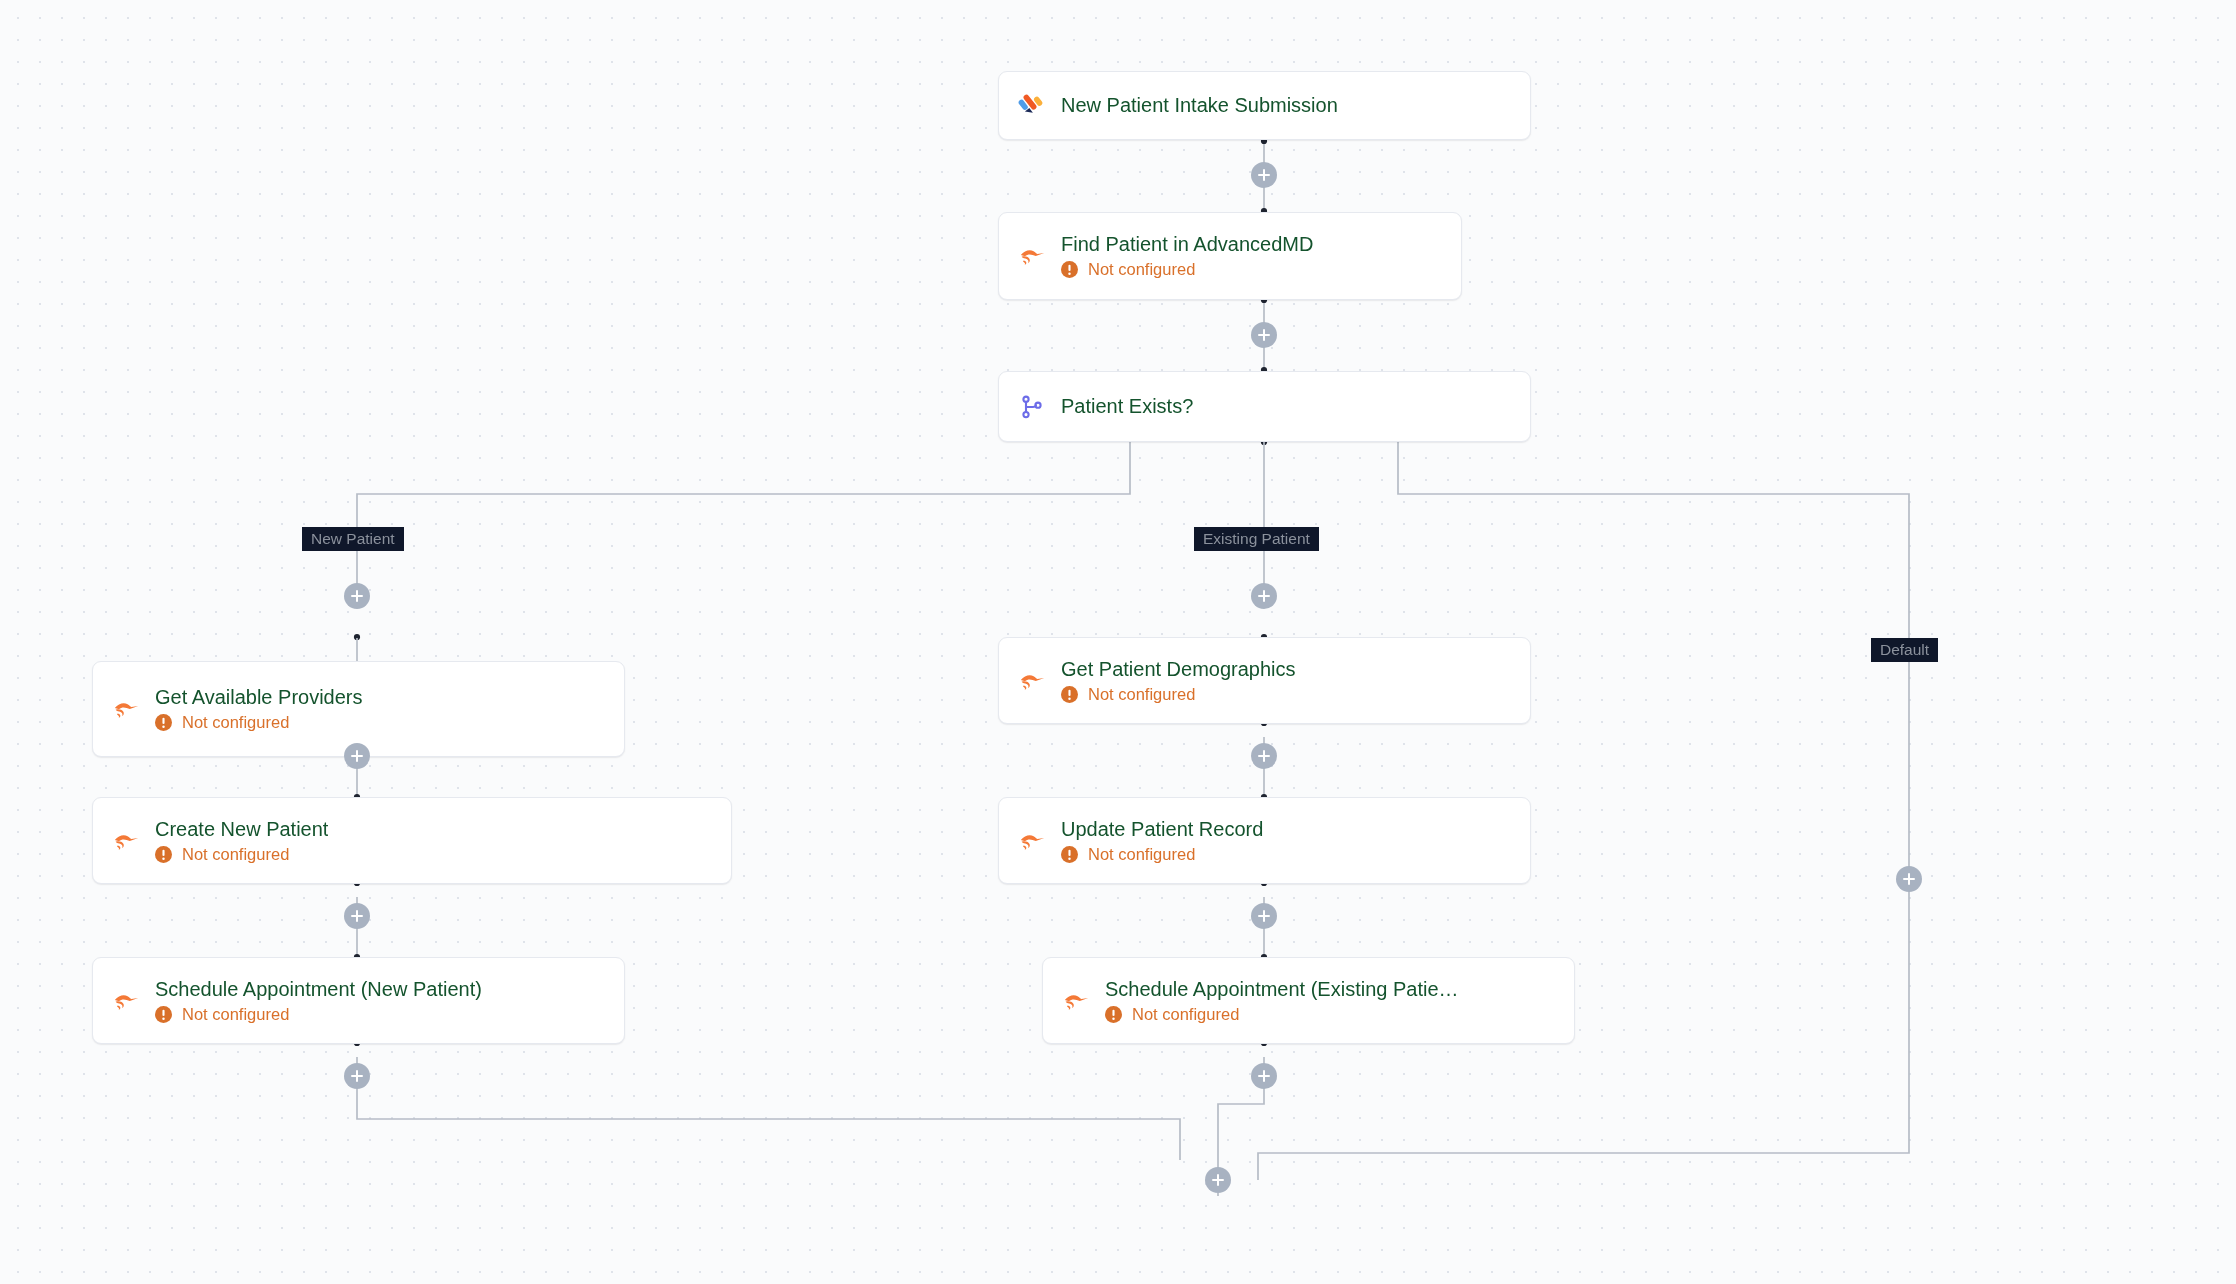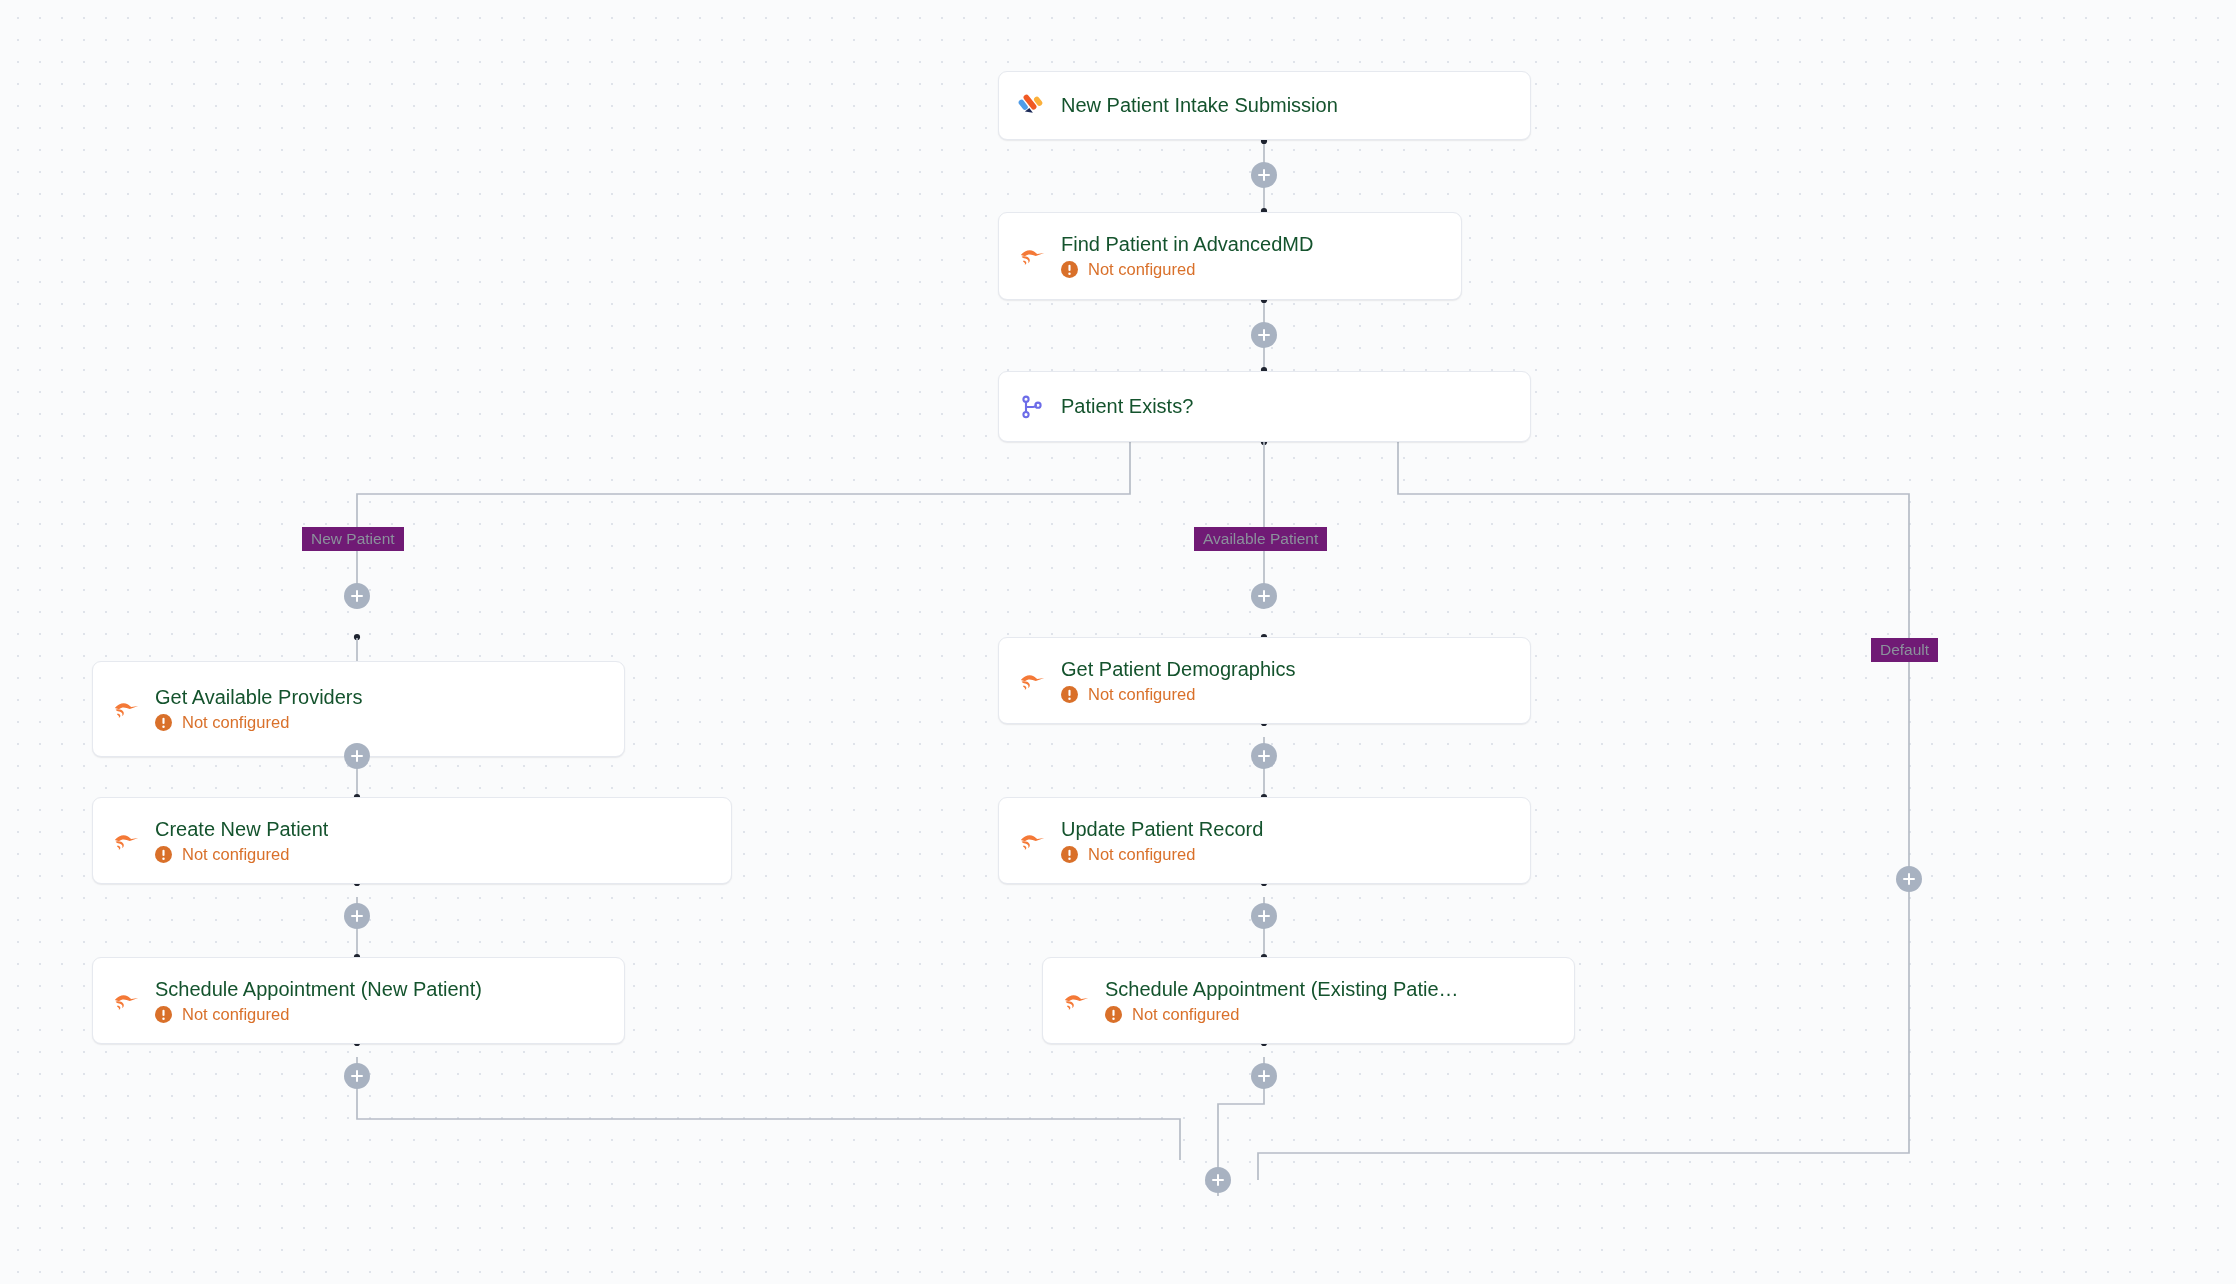--- a/index.html
+++ b/index.html
@@ -116,21 +116,21 @@
     border-radius: 1px;
   }
   .plus-btn::before { width: 12px; height: 2.6px; }
   .plus-btn::after  { width: 2.6px; height: 12px; }
 
   
   .branch-label {
     position: absolute;
     font-size: 15.5px;
     color: #8b919c;
-    background: #701a75;
+    background: #0f172a;
     padding: 2px 9px;
     white-space: nowrap;
     line-height: 1.3;
   }
 </style>
 </head>
 <body>
 
 <div id="canvas">
 
@@ -180,21 +180,21 @@
 
     <path class="edge-path" d="M1264,1057 L1264,1104 L1218,1104 L1218,1180"></path>
 
     <path class="edge-path" d="M1909,1117 L1909,1153 L1258,1153 L1258,1180"></path>
 
     <path class="edge-path" d="M1218,1193 L1218,1196"></path>
   </svg>
 
   <div class="branch-label" style="left:302px; top:527px;">New Patient</div>
 
-  <div class="branch-label" style="left:1194px; top:527px;">Available Patient</div>
+  <div class="branch-label" style="left:1194px; top:527px;">Existing Patient</div>
 
   <div class="branch-label" style="left:1871px; top:638px;">Default</div>
 
   <div class="node single" style="left:998px; top:71px; width:533px; height:69px;">
     <span class="node-icon">
       <svg width="28" height="28" viewBox="0 0 28 28" xmlns="http://www.w3.org/2000/svg">
         <g transform="rotate(-38 14 14)">
           <rect x="5.0" y="2.0" width="5.6" height="11.4" rx="2.8" fill="#4f9ce8"></rect>
           <rect x="12.0" y="1.0" width="5.6" height="17.5" rx="2.8" fill="#f05a24"></rect>
           <rect x="19.0" y="9.0" width="5.6" height="10.0" rx="2.8" fill="#fbb03b"></rect>

